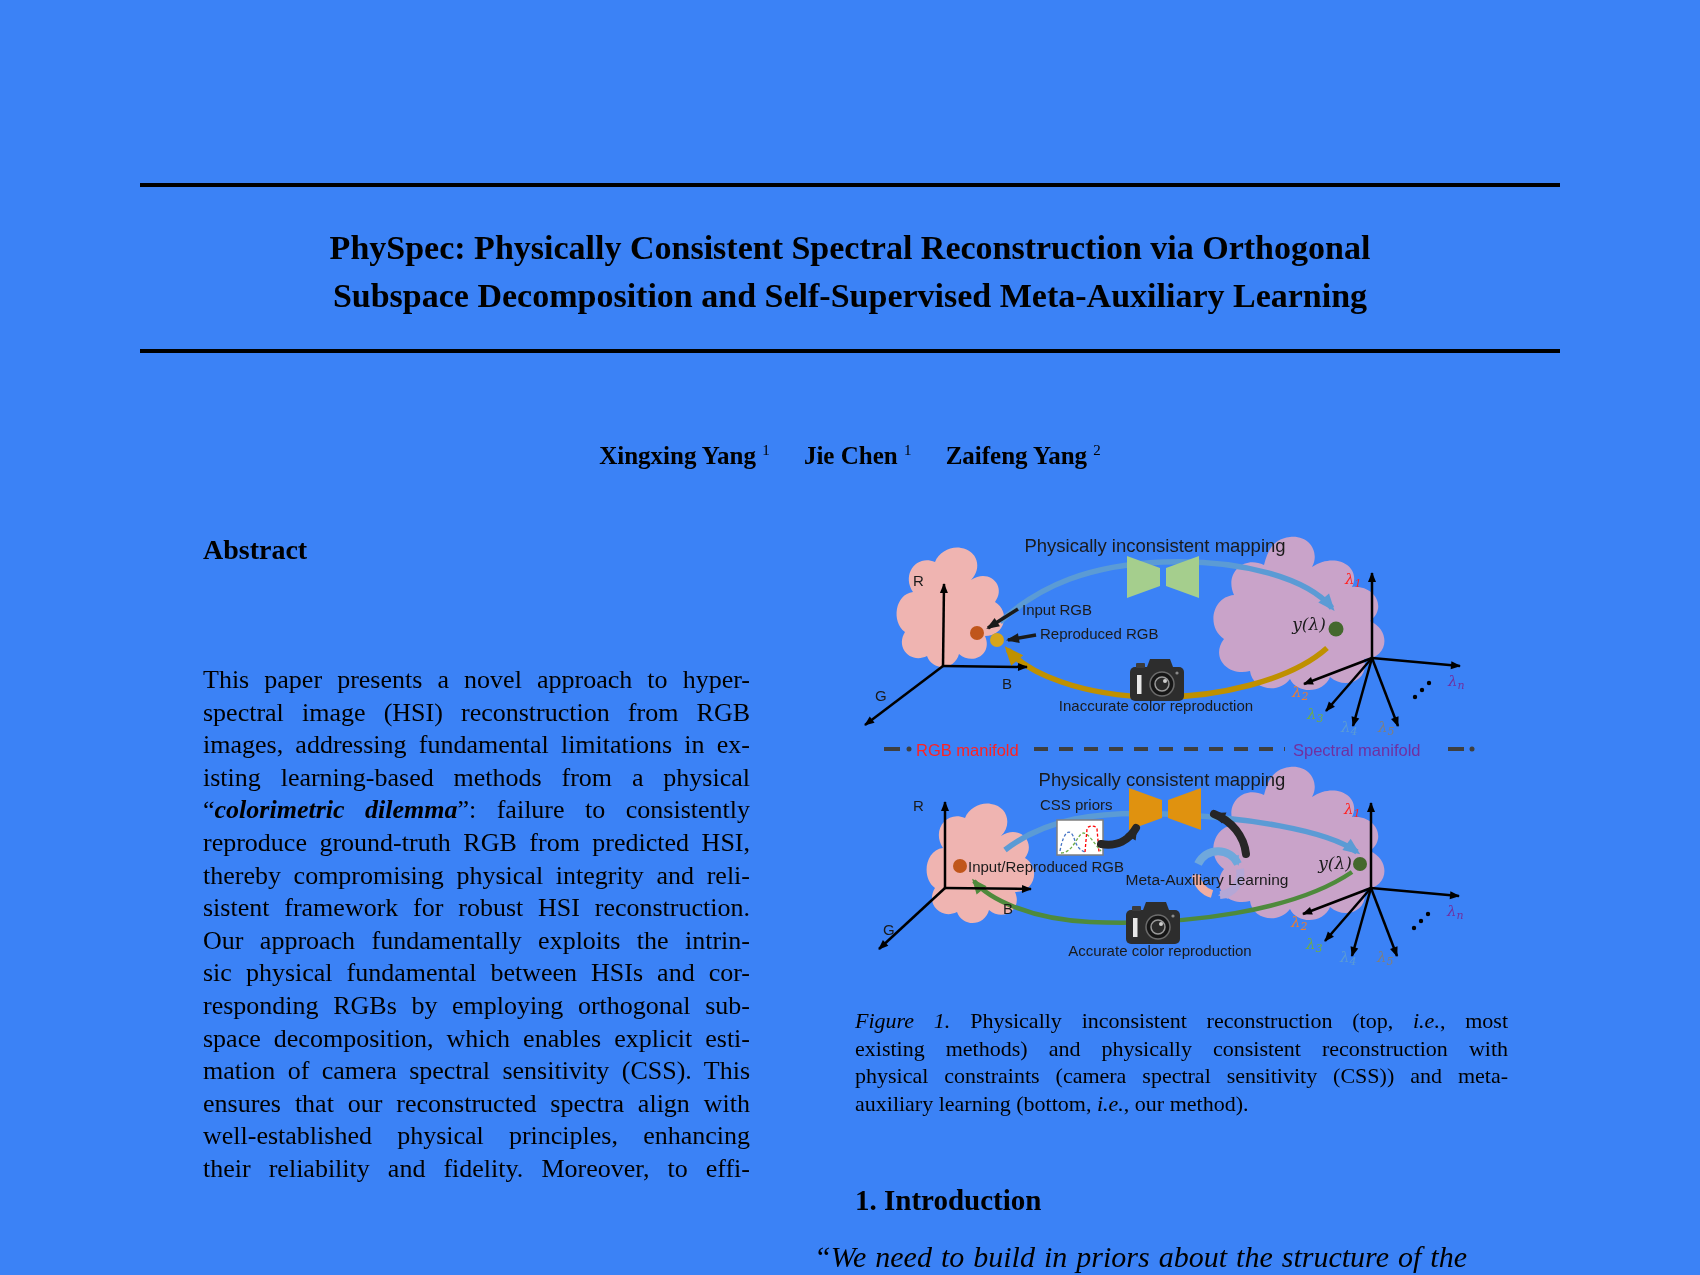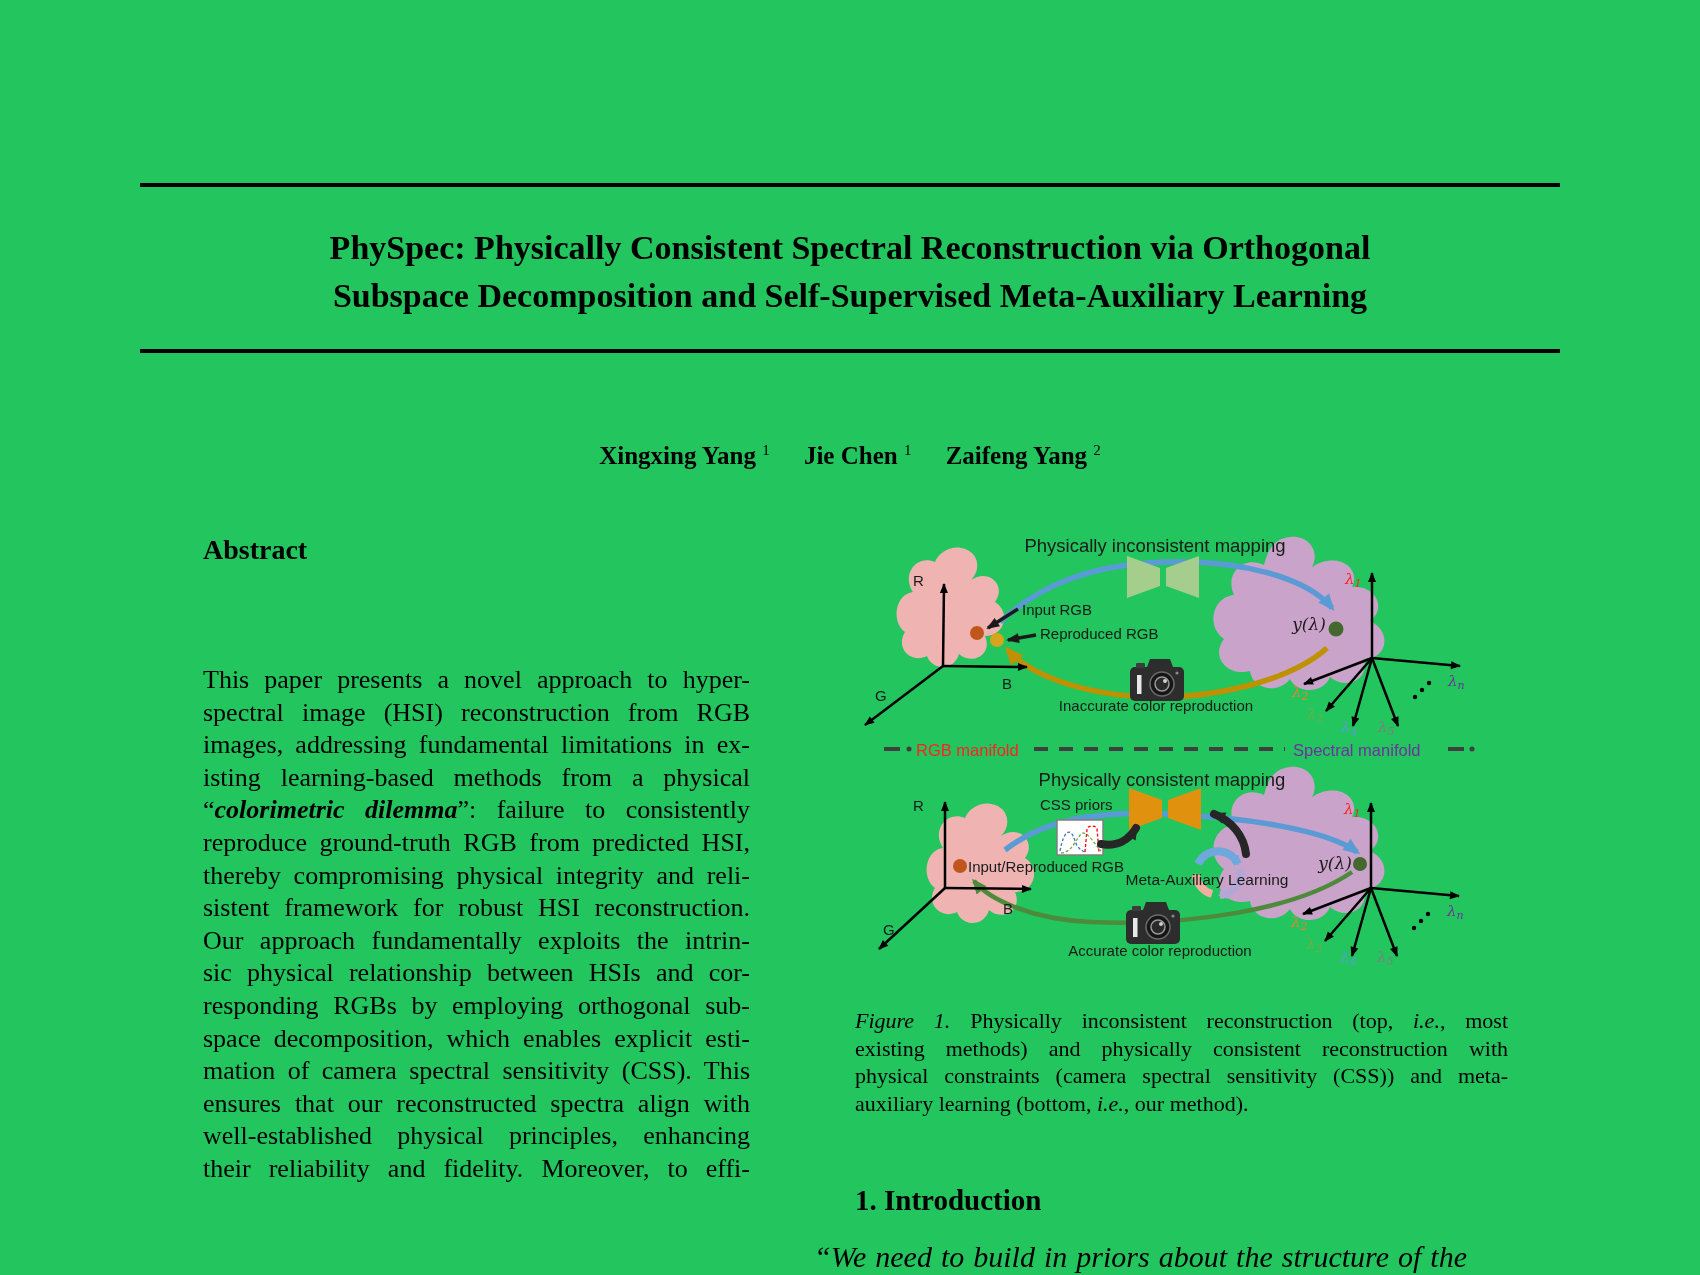--- a/index.html
+++ b/index.html
@@ -1,16 +1,16 @@
 <!DOCTYPE html>
 <html><head>
 <meta charset="utf-8">
 <style>
   html,body{margin:0;padding:0;background:#ffffff;}
-  #page{position:relative;width:1700px;height:1275px;background:#22c55e;overflow:hidden;
+  #page{position:relative;width:1700px;height:1275px;background:#3b82f6;overflow:hidden;
         font-family:"Liberation Serif",serif;color:#000;}
   .rule{position:absolute;left:140px;width:1420px;height:4px;background:#000;}
   #rule-top{top:183px;}
   #rule-mid{top:349px;}
   #title{position:absolute;left:140px;top:224px;width:1420px;text-align:center;
          font-size:34px;font-weight:bold;line-height:48px;}
   #authors{position:absolute;left:140px;top:442px;width:1420px;text-align:center;
            font-size:25px;font-weight:bold;}
   #authors .auth{margin:12px 14px;}
   #authors sup{font-size:15px;font-weight:normal;}
@@ -56,21 +56,21 @@
     <div id="abstract-body">
         <div class="tline"><span>This paper presents a novel approach to hyper-</span></div>
         <div class="tline"><span>spectral image (HSI) reconstruction from RGB</span></div>
         <div class="tline"><span>images, addressing fundamental limitations in ex-</span></div>
         <div class="tline"><span>isting learning-based methods from a physical</span></div>
         <div class="tline"><span>“</span><span class="sb si">colorimetric dilemma</span><span>”:  failure to consistently</span></div>
         <div class="tline"><span>reproduce ground-truth RGB from predicted HSI,</span></div>
         <div class="tline"><span>thereby compromising physical integrity and reli-</span></div>
         <div class="tline"><span>sistent framework for robust HSI reconstruction.</span></div>
         <div class="tline"><span>Our approach fundamentally exploits the intrin-</span></div>
-        <div class="tline"><span>sic physical relationship between HSIs and cor-</span></div>
+        <div class="tline"><span>sic physical fundamental between HSIs and cor-</span></div>
         <div class="tline"><span>responding RGBs by employing orthogonal sub-</span></div>
         <div class="tline"><span>space decomposition, which enables explicit esti-</span></div>
         <div class="tline"><span>mation of camera spectral sensitivity (CSS). This</span></div>
         <div class="tline"><span>ensures that our reconstructed spectra align with</span></div>
         <div class="tline"><span>well-established physical principles, enhancing</span></div>
         <div class="tline"><span>their reliability and fidelity.  Moreover, to effi-</span></div>
       </div>
   </div>
 
   <div id="figure-wrap">

